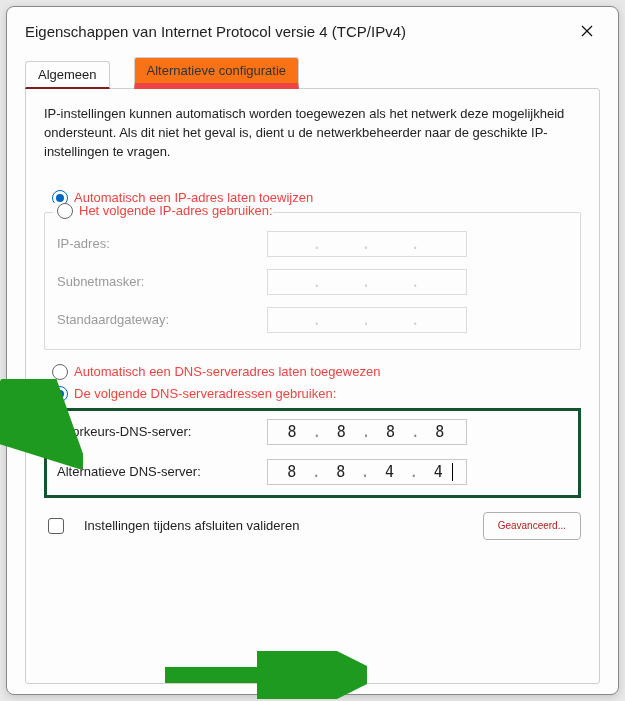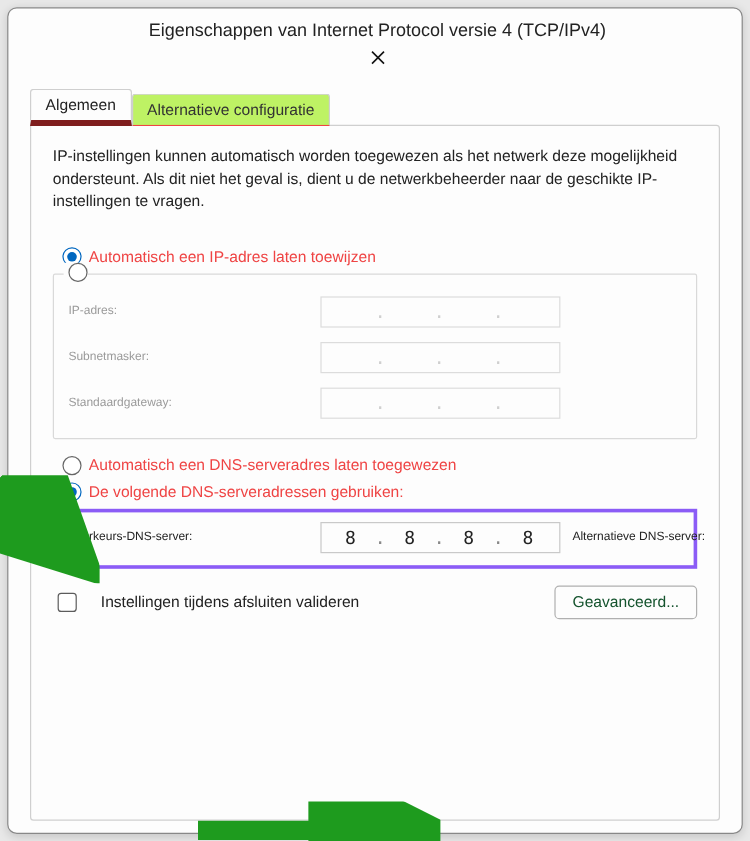--- a/index.html
+++ b/index.html
@@ -19,26 +19,25 @@
     background: #fdfdfd;
     border: 1px solid #888;
     border-radius: 8px;
     box-shadow: 0 2px 8px rgba(0,0,0,0.15);
     display: flex;
     flex-direction: column;
   }
   .titlebar {
     display: flex;
     align-items: center;
-    justify-content: flex-end;
+    justify-content: space-between;
     padding: 10px 14px 8px 18px;
     font-size: 15px;
     font-weight: 400;
     color: #222;
-    flex-direction: column;
   }
   .close-btn {
     width: 34px;
     height: 28px;
     display: flex;
     align-items: center;
     justify-content: center;
     font-size: 16px;
     color: #111;
     cursor: default;
@@ -61,27 +60,28 @@
     padding: 5px 12px 5px 12px;
     font-size: 13px;
     color: #222;
     border: 1px solid #cfcfcf;
     border-bottom: none;
     background: #fdfdfd;
     cursor: default;
     border-radius: 3px 3px 0 0;
   }
   .tab.inactive {
-    background: #bef264;
-    border-bottom: 1px solid #ef4444;
+    background: #f97316;
+    border-bottom: 6px solid #ef4444;
     color: #333;
+    margin-left: 24px;
   }
   .tab.active {
     background: #fdfdfd;
-    border-bottom: 5px solid #7f1d1d;
+    border-bottom: 2px solid #7f1d1d;
     position: relative;
   }
   .tab-panel {
     border: 1px solid #cfcfcf;
     border-radius: 0 3px 3px 3px;
     padding: 16px 18px 16px 18px;
     flex: 1;
     position: relative;
     background: #fdfdfd;
   }
@@ -118,35 +118,35 @@
     border-radius: 50%;
     background: #0067c0;
   }
   .group-box {
     border: 1px solid #d9d9d9;
     border-radius: 2px;
     padding: 4px 12px 10px 12px;
     margin: 2px 0 14px 0;
   }
   .group-box-dns {
-    border: 3px solid #8b5cf6;
+    border: 3px solid #14532d;
     padding: 6px 28px 8px 10px;
     margin: 6px 0 14px 0;
     display: flex;
-    flex-direction: row;
+    flex-direction: column;
     gap: 10px;
   }
   .field-row {
     display: flex;
     align-items: center;
     padding: 6px 0;
   }
   .field-label {
     flex: 0 0 210px;
-    font-size: 10px;
+    font-size: 13px;
     color: #222;
   }
   .field-label.disabled { color: #9a9a9a; }
   .ip-input {
     flex: 0 0 200px;
     height: 26px;
     border: 1px solid #c9c9c9;
     background: #fdfdfd;
     display: flex;
     align-items: center;
@@ -191,22 +191,22 @@
     align-items: center;
     margin-top: 8px;
   }
   .btn {
     min-width: 96px;
     height: 28px;
     padding: 0 14px;
     border: 1px solid #b0b0b0;
     border-radius: 4px;
     background: #fdfdfd;
-    font-size: 13px;
-    color: #14532d;
+    font-size: 10px;
+    color: #b91c1c;
     display: inline-flex;
     align-items: center;
     justify-content: center;
     cursor: default;
   }
   .btn.primary {
     border: 1.5px solid #0067c0;
   }
   .dialog-buttons {
     display: flex;
@@ -255,20 +255,21 @@
 
       <div class="intro-text">IP-instellingen kunnen automatisch worden toegewezen als het netwerk deze mogelijkheid ondersteunt. Als dit niet het geval is, dient u de netwerkbeheerder naar de geschikte IP-instellingen te vragen.</div>
 
       <div class="radio-row">
         <span class="radio checked"></span>
         <span>Automatisch een IP-adres laten toewijzen</span>
       </div>
       <div class="group-box" style="padding-top:0;">
         <div class="radio-row" style="margin-left:0; margin-top:-10px; background:#fdfdfd; position:relative; left:-4px; padding-left:4px; width:fit-content;">
           <span class="radio"></span>
+          <span>Het volgende IP-adres gebruiken:</span>
         </div>
         <div class="field-row">
           <span class="field-label disabled">IP-adres:</span>
           <div class="ip-input disabled">
             <span class="ip-oct"></span>
               <span class="ip-dot">.</span>
             <span class="ip-oct"></span>
               <span class="ip-dot">.</span>
             <span class="ip-oct"></span>
               <span class="ip-dot">.</span>

